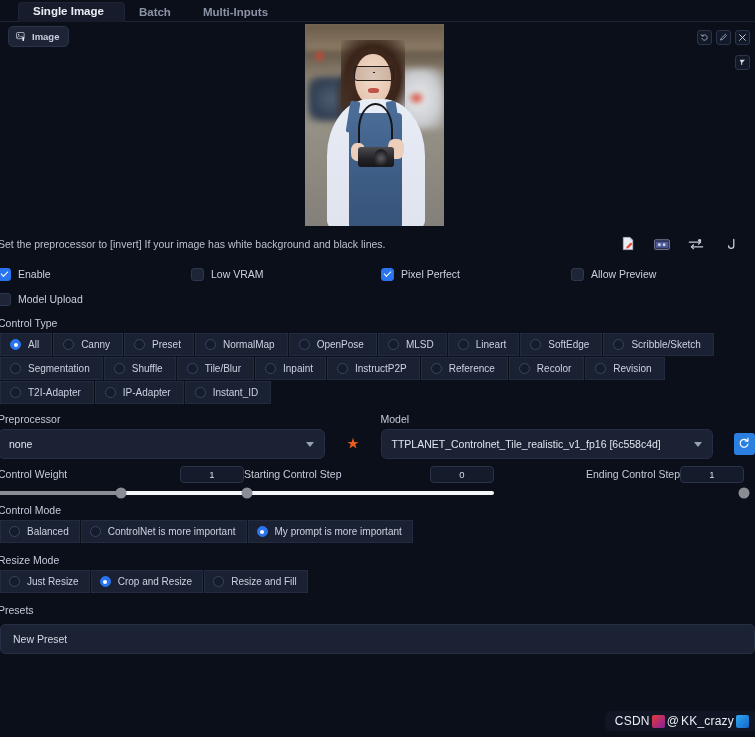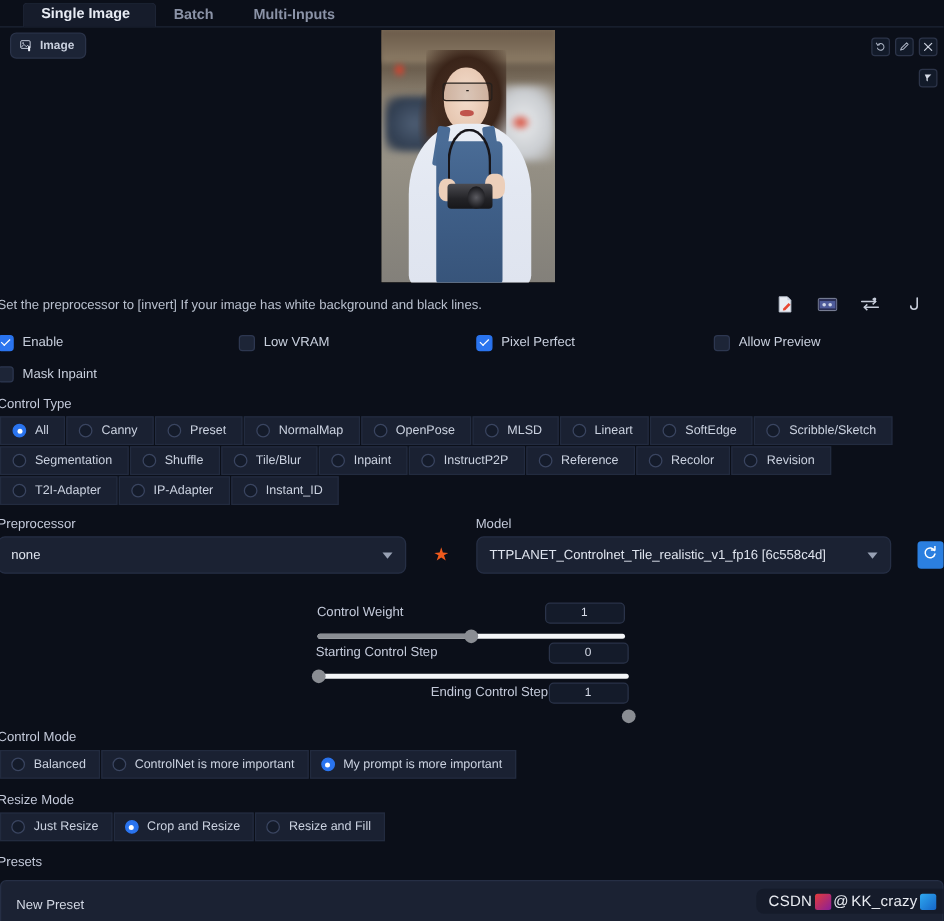--- a/index.html
+++ b/index.html
@@ -218,21 +218,21 @@
     border-top: 5px solid #98a1b4;
   }
   .star { width: 26px; display:flex; align-items:center; justify-content:center; height:30px; cursor:pointer;}
   .refresh {
     width: 22px; height: 22px; margin-left: 6px; margin-bottom: 4px;
     background: #2b7fe0; border-radius: 3px;
     display:flex; align-items:center; justify-content:center; cursor:pointer;
   }
 
   
-  .sliderrow { display: flex; align-items: center; margin-top: 20px; flex-direction: column; }
+  .sliderrow { display: flex; align-items: center; margin-top: 4px; }
   .slblock { display: flex; flex-direction: column; }
   .slhead { display: flex; align-items: center; justify-content: space-between; height: 22px; }
   .slname { font-size: 10.5px; color: #c4cada; }
   .slnum {
     width: 64px; height: 17px;
     background: #141b2a;
     border: 1px solid #2a3349;
     border-radius: 4px;
     font-size: 9.5px; color: #d7dce8;
     display:flex; align-items:center; justify-content:center;
@@ -244,21 +244,21 @@
   }
   .track .fill { position:absolute; left:0; top:0; bottom:0; background:#8a8d93; border-radius:3px; }
   .track .knob {
     position: absolute; top: 50%; width: 11px; height: 11px;
     border-radius: 50%; background: #8a8d93; transform: translate(-50%,-50%);
     cursor: pointer;
   }
 
   
   .presetbar {
-    height: 40px;
+    height: 30px;
     background: #1b2233;
     border: 1px solid #262f45;
     border-radius: 5px;
     display: flex; align-items: center;
     padding: 0 12px;
     font-size: 10.5px;
     color: #d3d9e5;
     margin-top: 4px;
     cursor: pointer;
   }
@@ -411,21 +411,21 @@
     </div>
     <div class="cbitem">
       <span class="cb"></span>
       <span>Allow Preview</span>
     </div>
   </div>
 
   <div class="cbrow r2">
     <div class="cbitem" style="margin-left:-2px;">
       <span class="cb"></span>
-      <span>Mask Inpaint</span>
+      <span>Model Upload</span>
     </div>
   </div>
 
   <div class="seclabel">Control Type</div>
   <div class="pillgrid ctrl-type" id="ctrl-type-group">
       <div class="pill">
         <span class="radio on"></span>
         <span>All</span>
       </div>
       <div class="pill">

